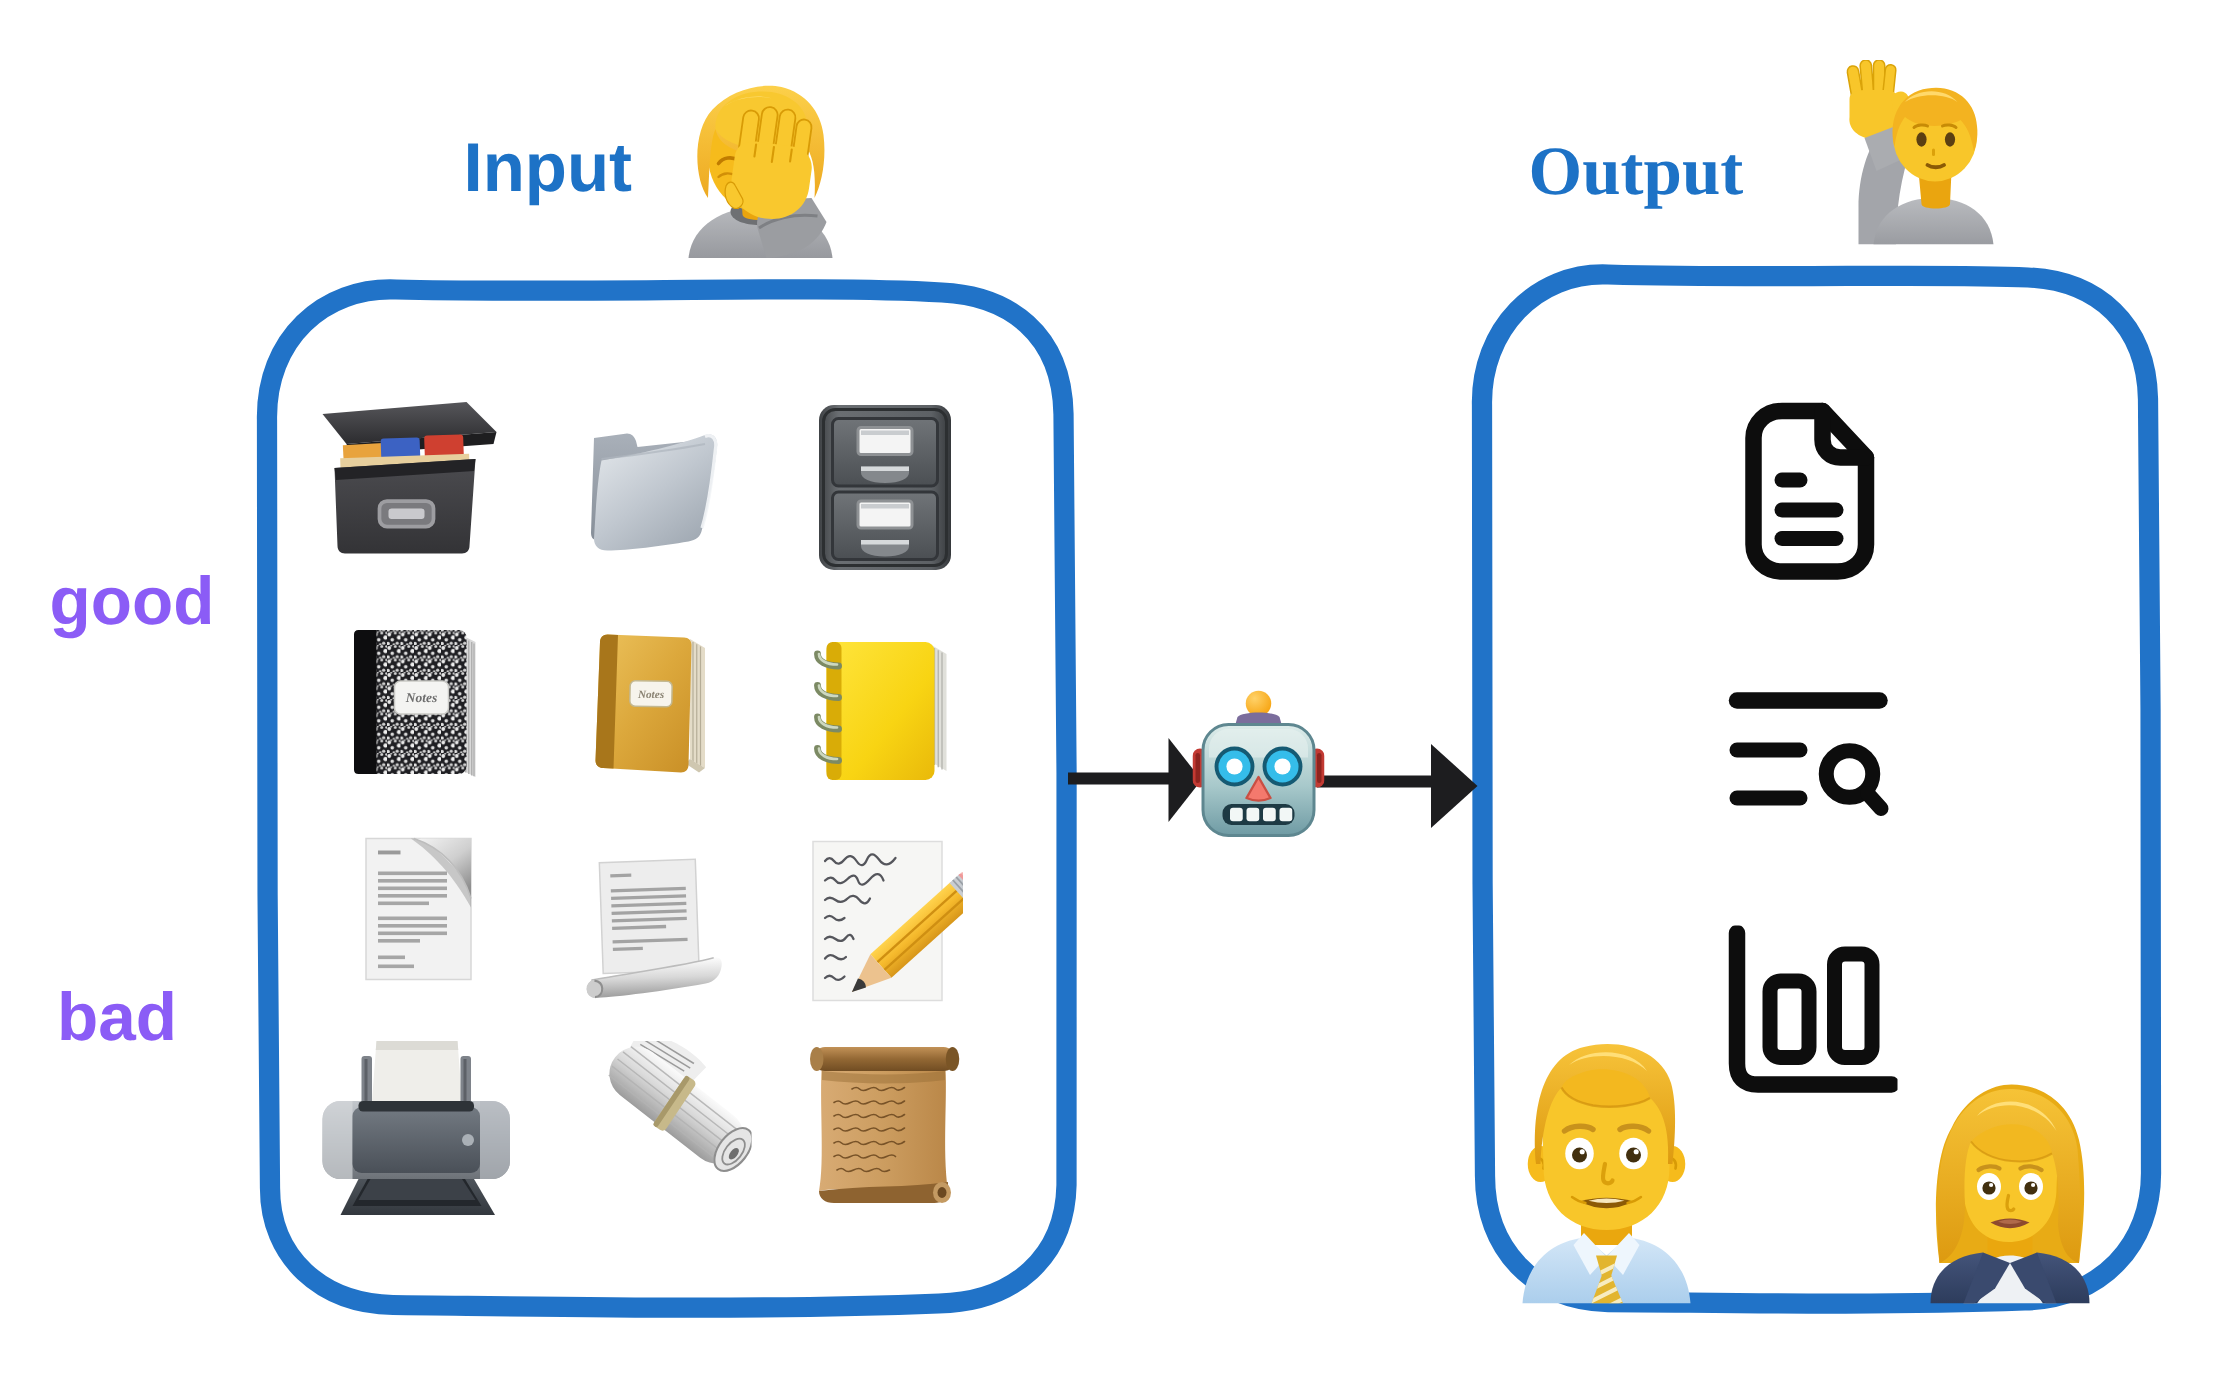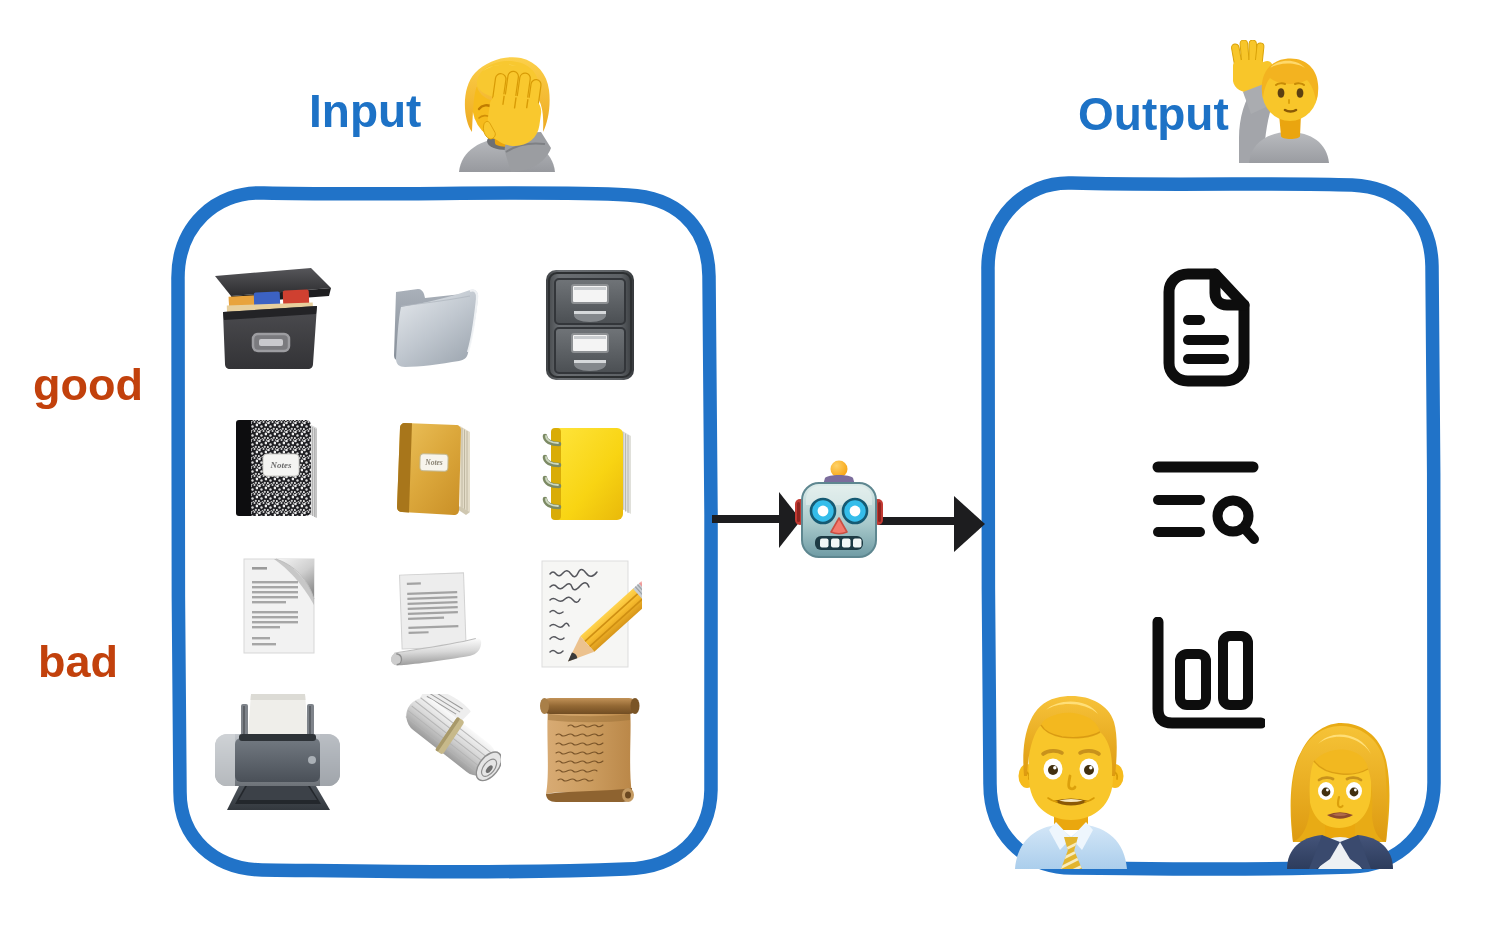--- a/index.html
+++ b/index.html
@@ -1,29 +1,29 @@
 <!DOCTYPE html>
 <html><head>
 <meta charset="utf-8">
 <style>
   html,body{margin:0;padding:0;background:#ffffff;}
   #canvas{position:relative;width:1488px;height:933px;background:#ffffff;overflow:hidden;
           font-family:"Liberation Sans",sans-serif;}
   .abs{position:absolute;}
   .box-title{font-weight:700;font-size:46px;letter-spacing:0px;color:#1d72c6;}
-  .row-label{font-weight:600;font-size:45px;color:#c2410c;}
+  .row-label{font-weight:600;font-size:45px;color:#8b5cf6;margin-top:16px;}
   svg{display:block;}
 </style>
 </head>
 <body>
 
 <div id="canvas">
 
   <div class="abs box-title" style="left:309px;top:84px;">Input</div>
-  <div class="abs box-title" style="left:1078px;top:87px;">Output</div>
+  <div class="abs box-title" style="left:1019px;top:87px;font-family:Liberation Serif, serif;">Output</div>
   <div class="abs row-label" style="left:33px;top:359px;">good</div>
   <div class="abs row-label" style="left:38px;top:636px;">bad</div>
 
   <svg class="abs" style="left:449px;top:52px;" width="116" height="120" viewBox="0 0 116 120">
     <defs>
       <linearGradient id="fp-hair" x1="0" y1="0" x2="0" y2="1">
         <stop offset="0" stop-color="#fcd04a"></stop>
           <stop offset="1" stop-color="#eda921"></stop>
       </linearGradient>
       <linearGradient id="fp-shirt" x1="0" y1="0" x2="0" y2="1">

